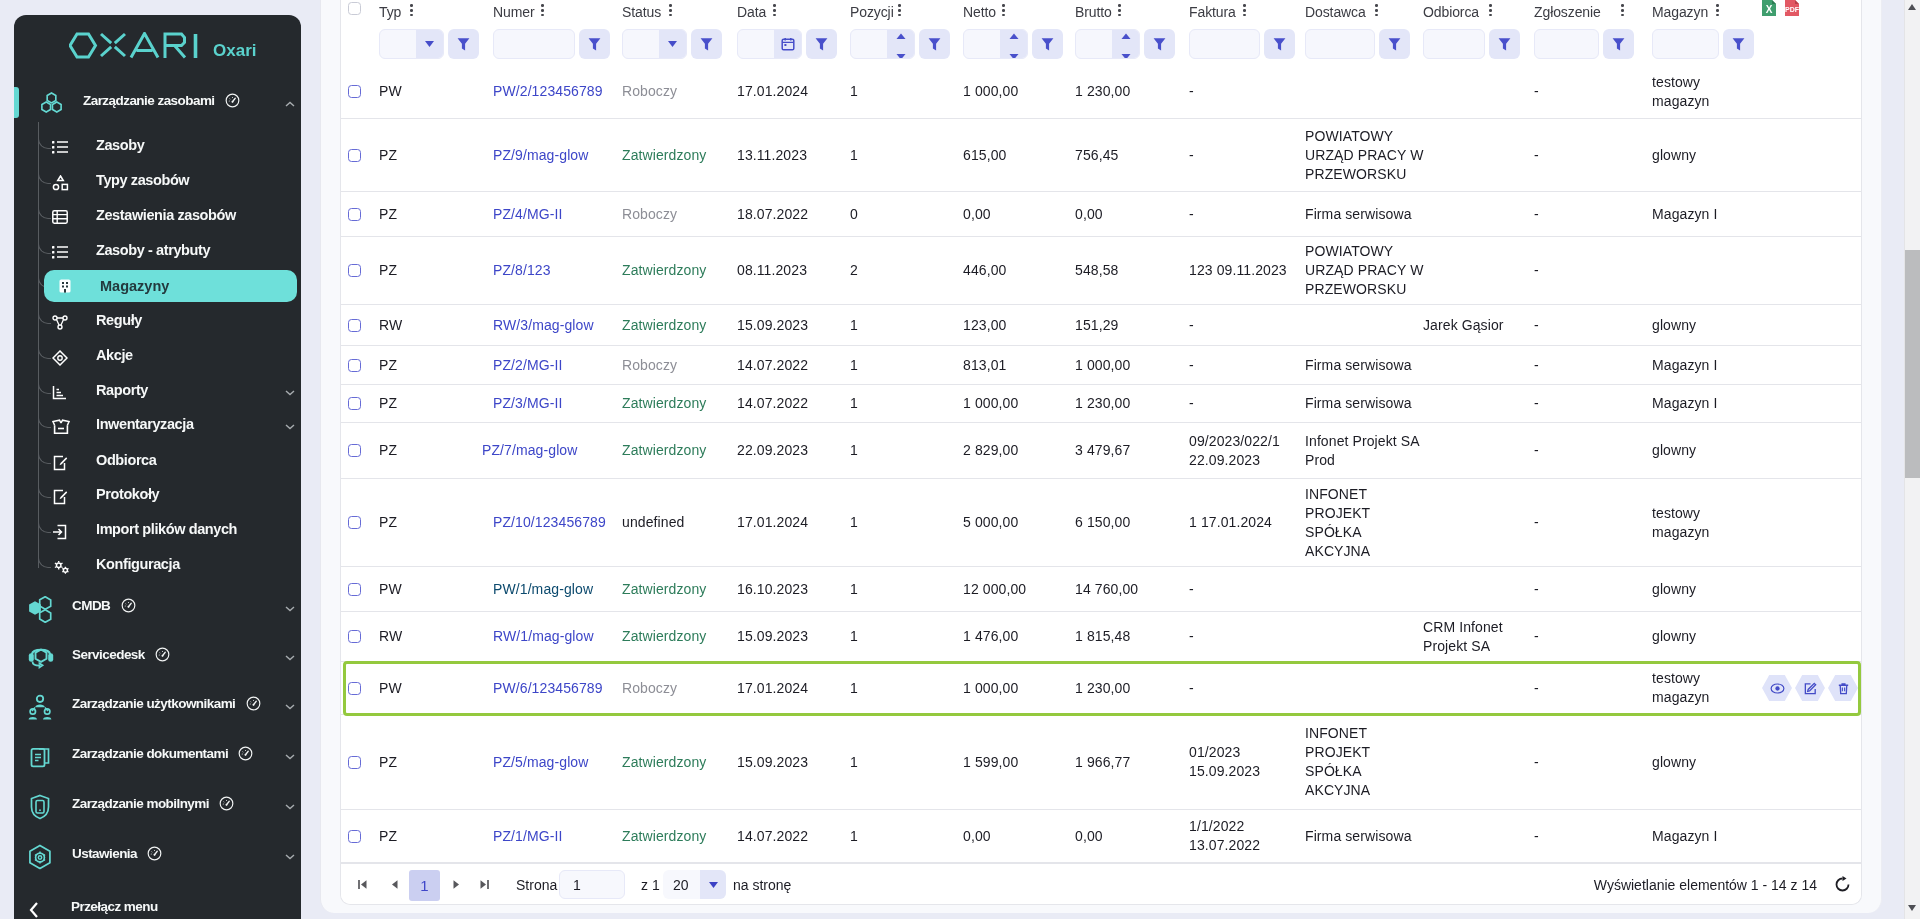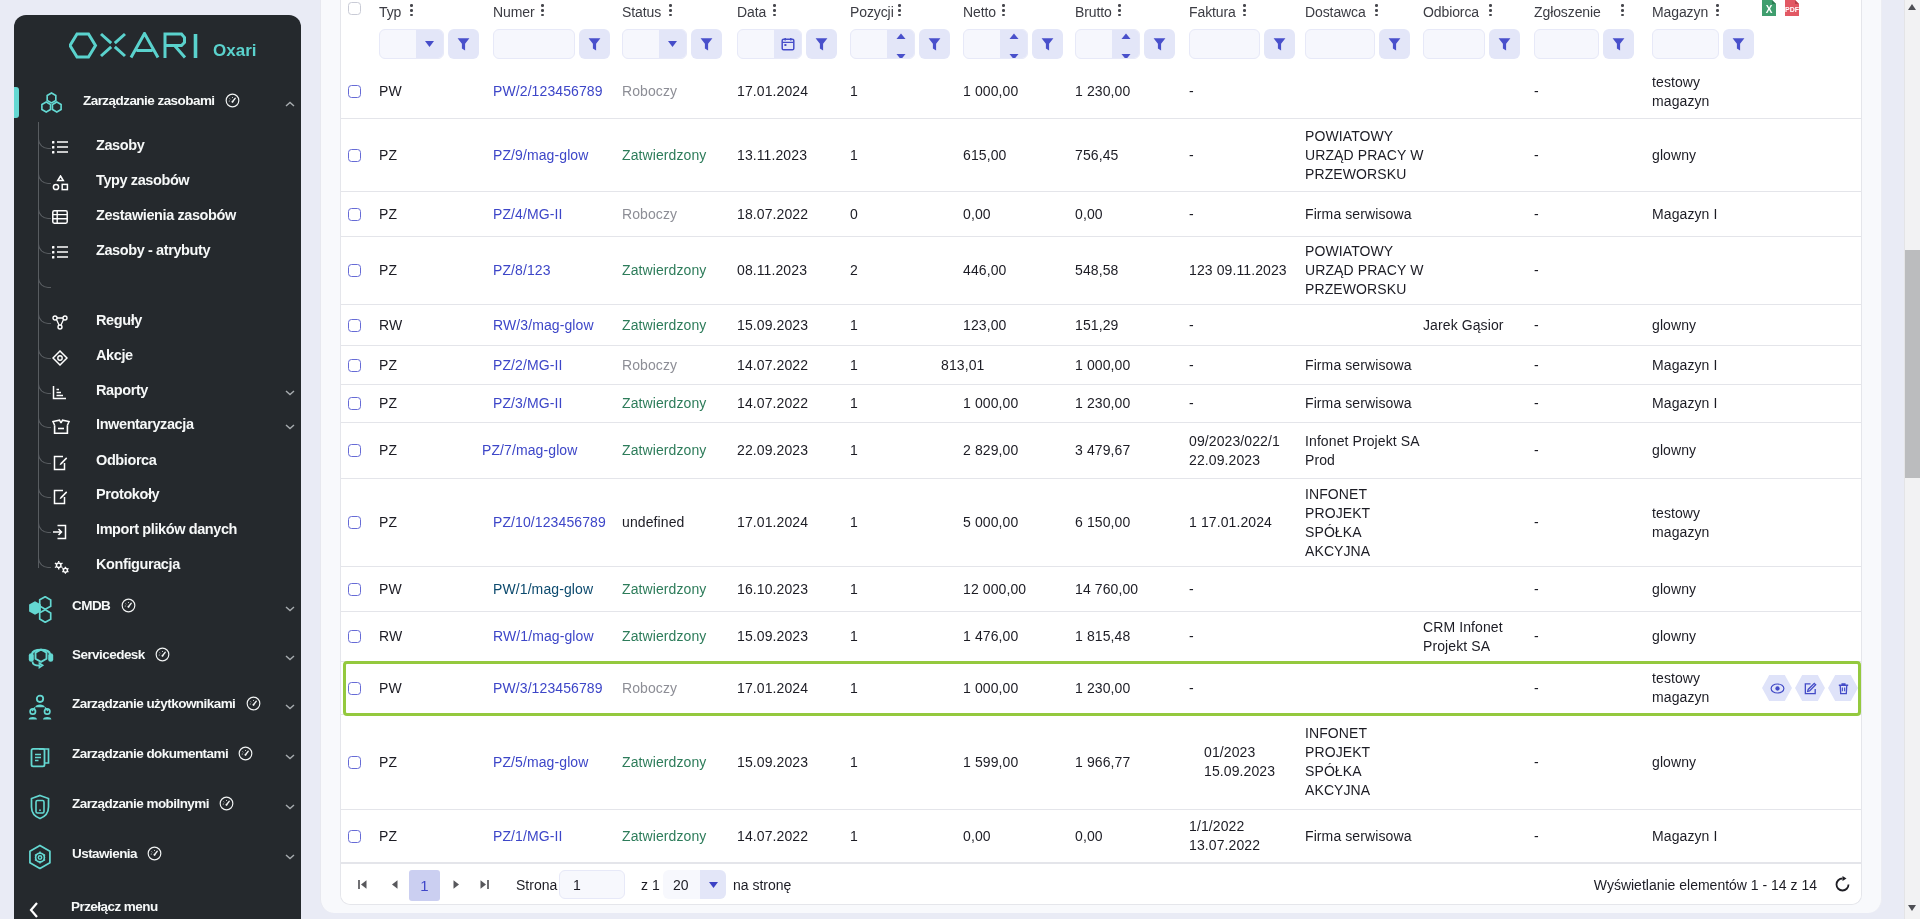--- a/index.html
+++ b/index.html
@@ -199,20 +199,32 @@
       </svg>
     </span>
     <span class="slb" style="top:541px">Konfiguracja</span>
     <span class="chv" style="top:375px"><svg width="10" height="6" viewBox="0 0 10 6">
         <path d="M1 1 L5 4.6 L9 1" fill="none" stroke="#a7acaf" stroke-width="1.4"></path>
       </svg></span>
     <span class="chv" style="top:409px"><svg width="10" height="6" viewBox="0 0 10 6">
         <path d="M1 1 L5 4.6 L9 1" fill="none" stroke="#a7acaf" stroke-width="1.4"></path>
       </svg></span>
     <div class="conn" style="top:260px"></div>
+    <div class="pill" style="font-size:14.5px"><span style="margin-left:15px;margin-right:29px;display:inline-flex">
+        <svg width="12" height="14" viewBox="0 0 12 14">
+          <rect x="0.5" y="0.5" width="11" height="13" rx="1.6" fill="#fff"></rect>
+          <g fill="#28373c">
+            <rect x="3" y="3" width="2" height="2"></rect>
+            <rect x="7" y="3" width="2" height="2"></rect>
+            <rect x="3" y="6.5" width="2" height="2"></rect>
+            <rect x="7" y="6.5" width="2" height="2"></rect>
+            <rect x="5" y="10" width="2" height="3.6"></rect>
+          </g>
+        </svg>
+      </span>Magazyny</div>
     <span class="tic" style="top:76px;left:25px">
       <svg width="25" height="25" viewBox="0 0 26 26">
         <path d="M13 2 L17.5 4.6 V9.8 L13 12.4 L8.5 9.8 V4.6 Z" fill="none" stroke="#64d8d2" stroke-width="1.7"></path>
         <path d="M7.5 11.5 L12 14.1 V19.3 L7.5 21.9 L3 19.3 V14.1 Z" fill="none" stroke="#64d8d2" stroke-width="1.7"></path>
         <path d="M18.5 11.5 L23 14.1 V19.3 L18.5 21.9 L14 19.3 V14.1 Z" fill="none" stroke="#64d8d2" stroke-width="1.7"></path>
       </svg>
     </span>
     <span class="tlb" style="top:78px;left:69px">Zarządzanie zasobami&nbsp;<svg class="gg" width="15" height="15" viewBox="0 0 18 18">
         <circle cx="9" cy="9" r="7.6" fill="none" stroke="#f2f4f4" stroke-width="1.4"></circle>
         <path d="M9 10.5 L12.3 6.3" stroke="#f2f4f4" stroke-width="1.5" stroke-linecap="round"></path>
@@ -596,21 +608,21 @@
       <div class="cl" style="left:1193px;width:110px;">-</div>
       <div class="cl" style="left:1311px;width:107px;">glowny</div>
     </div>
     <div class="row" style="top:346px;height:39px;">
       <span class="cb" style="left:7px"></span>
       <div class="cl" style="left:38px;width:100px;">PZ</div>
       <div class="cl" style="left:152px;width:125px;color:#3d46c8;">PZ/2/MG-II</div>
       <div class="cl" style="left:281px;width:105px;color:#8d8e96;">Roboczy</div>
       <div class="cl" style="left:396px;width:105px;">14.07.2022</div>
       <div class="cl" style="left:509px;width:100px;">1</div>
-      <div class="cl" style="left:600px;width:100px;">813,01</div>
+      <div class="cl" style="left:622px;width:100px;">813,01</div>
       <div class="cl" style="left:734px;width:100px;">1 000,00</div>
       <div class="cl" style="left:848px;width:110px;">-</div>
       <div class="cl" style="left:964px;width:114px;">Firma serwisowa</div>
       <div class="cl" style="left:1193px;width:110px;">-</div>
       <div class="cl" style="left:1311px;width:107px;">Magazyn I</div>
     </div>
     <div class="row" style="top:385px;height:38px;">
       <span class="cb" style="left:7px"></span>
       <div class="cl" style="left:38px;width:100px;">PZ</div>
       <div class="cl" style="left:152px;width:125px;color:#3d46c8;">PZ/3/MG-II</div>
@@ -675,21 +687,21 @@
       <div class="cl" style="left:622px;width:100px;">1 476,00</div>
       <div class="cl" style="left:734px;width:100px;">1 815,48</div>
       <div class="cl" style="left:848px;width:110px;">-</div>
       <div class="cl" style="left:1082px;width:102px;">CRM Infonet<br>Projekt SA</div>
       <div class="cl" style="left:1193px;width:110px;">-</div>
       <div class="cl" style="left:1311px;width:107px;">glowny</div>
     </div>
     <div class="row" style="top:662px;height:53px;">
       <span class="cb" style="left:7px"></span>
       <div class="cl" style="left:38px;width:100px;">PW</div>
-      <div class="cl" style="left:152px;width:125px;color:#3d46c8;">PW/3/123456789</div>
+      <div class="cl" style="left:152px;width:125px;color:#3d46c8;">PW/6/123456789</div>
       <div class="cl" style="left:281px;width:105px;color:#8d8e96;">Roboczy</div>
       <div class="cl" style="left:396px;width:105px;">17.01.2024</div>
       <div class="cl" style="left:509px;width:100px;">1</div>
       <div class="cl" style="left:622px;width:100px;">1 000,00</div>
       <div class="cl" style="left:734px;width:100px;">1 230,00</div>
       <div class="cl" style="left:848px;width:110px;">-</div>
       <div class="cl" style="left:1193px;width:110px;">-</div>
       <div class="cl" style="left:1311px;width:107px;">testowy<br>magazyn</div>
       <div class="hex" style="left:1421px">
         <svg width="15" height="15" viewBox="0 0 16 16">
@@ -712,21 +724,21 @@
     </div>
     <div class="row" style="top:715px;height:95px;">
       <span class="cb" style="left:7px"></span>
       <div class="cl" style="left:38px;width:100px;">PZ</div>
       <div class="cl" style="left:152px;width:125px;color:#3d46c8;">PZ/5/mag-glow</div>
       <div class="cl" style="left:281px;width:105px;color:#2d7c5a;">Zatwierdzony</div>
       <div class="cl" style="left:396px;width:105px;">15.09.2023</div>
       <div class="cl" style="left:509px;width:100px;">1</div>
       <div class="cl" style="left:622px;width:100px;">1 599,00</div>
       <div class="cl" style="left:734px;width:100px;">1 966,77</div>
-      <div class="cl" style="left:848px;width:110px;margin-left:15px;">01/2023<br>15.09.2023</div>
+      <div class="cl" style="left:848px;width:110px;">01/2023<br>15.09.2023</div>
       <div class="cl" style="left:964px;width:114px;">INFONET<br>PROJEKT<br>SPÓŁKA<br>AKCYJNA</div>
       <div class="cl" style="left:1193px;width:110px;">-</div>
       <div class="cl" style="left:1311px;width:107px;">glowny</div>
     </div>
     <div class="row" style="top:810px;height:53px;">
       <span class="cb" style="left:7px"></span>
       <div class="cl" style="left:38px;width:100px;">PZ</div>
       <div class="cl" style="left:152px;width:125px;color:#3d46c8;">PZ/1/MG-II</div>
       <div class="cl" style="left:281px;width:105px;color:#2d7c5a;">Zatwierdzony</div>
       <div class="cl" style="left:396px;width:105px;">14.07.2022</div>

